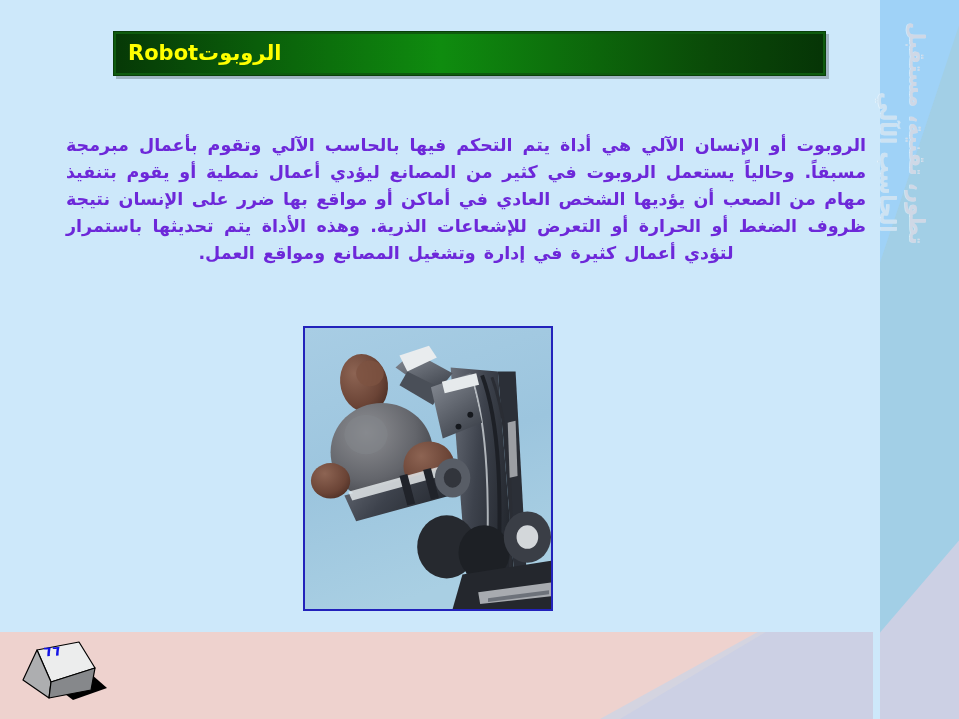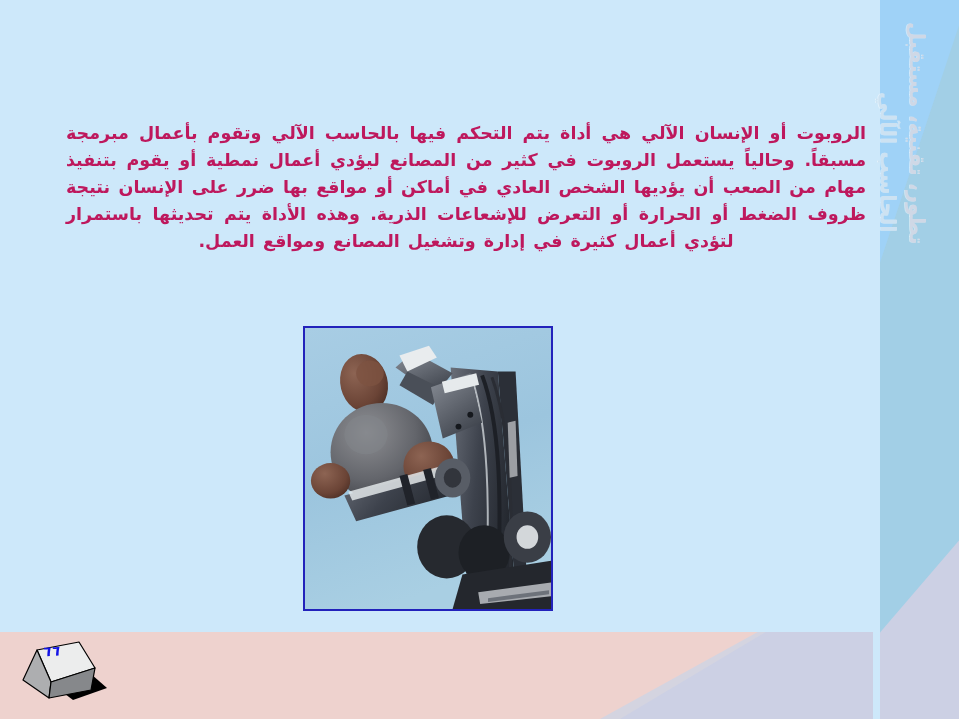--- a/index.html
+++ b/index.html
@@ -109,24 +109,24 @@
     color:#ffff00;
     font-family:"DejaVu Sans", sans-serif;
     font-size:21px;font-weight:700;
     direction:rtl;
     white-space:nowrap;
     line-height:1;
   }
 
   
   .body-text{
-    position:absolute;left:66px;top:120px;width:800px;
+    position:absolute;left:66px;top:132px;width:800px;
     z-index:6;
     direction:rtl;text-align:justify;text-align-last:center;
-    color:#be185d;
+    color:#6d28d9;
     font-family:"DejaVu Sans", sans-serif;
     font-weight:700;
     font-size:17.5px;
     line-height:27px;
     word-spacing:2px;
   }
 
   
   .photo-frame{
     position:absolute;left:303px;top:326px;width:250px;height:285px;
@@ -166,20 +166,25 @@
   <div class="side-wrap">
     <div class="side-bg"></div>
     <div class="side-sky"></div>
     <div class="side-mid"></div>
     <div class="side-low"></div>
     <div class="side-edge"></div>
     <div class="vcap vcap-a">تطور، تقنية، مستقبل</div>
     <div class="vcap vcap-b">الحاسب الآلي</div>
   </div>
 
+  <div class="title-outer">
+    <div class="title-inner">
+      <span class="title-text">الروبوتRobot</span>
+    </div>
+  </div>
 
   <div class="body-text">الروبوت أو الإنسان الآلي هي أداة يتم التحكم فيها بالحاسب الآلي وتقوم بأعمال مبرمجة مسبقاً. وحالياً يستعمل الروبوت في كثير من المصانع ليؤدي أعمال نمطية أو يقوم بتنفيذ مهام من الصعب أن يؤديها الشخص العادي في أماكن أو مواقع بها ضرر على الإنسان نتيجة ظروف الضغط أو الحرارة أو التعرض للإشعاعات الذرية. وهذه الأداة يتم تحديثها باستمرار لتؤدي أعمال كثيرة في إدارة وتشغيل المصانع ومواقع العمل.</div>
 
   <div class="photo-frame">
     <svg viewBox="0 0 250 285" preserveAspectRatio="none">
       <defs>
         <linearGradient id="skyg" x1="0" y1="0" x2="0.3" y2="1">
           <stop offset="0" stop-color="#a8cde4"></stop>
           <stop offset="0.55" stop-color="#9cc5de"></stop>
           <stop offset="1" stop-color="#a9cfe3"></stop>

